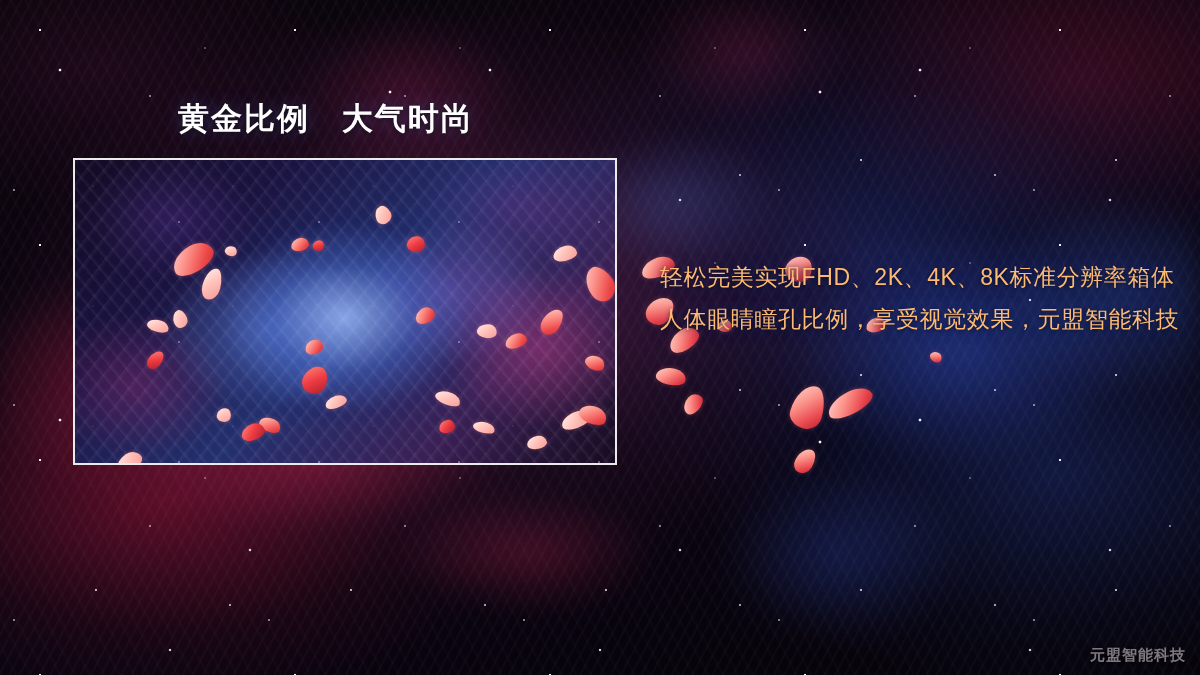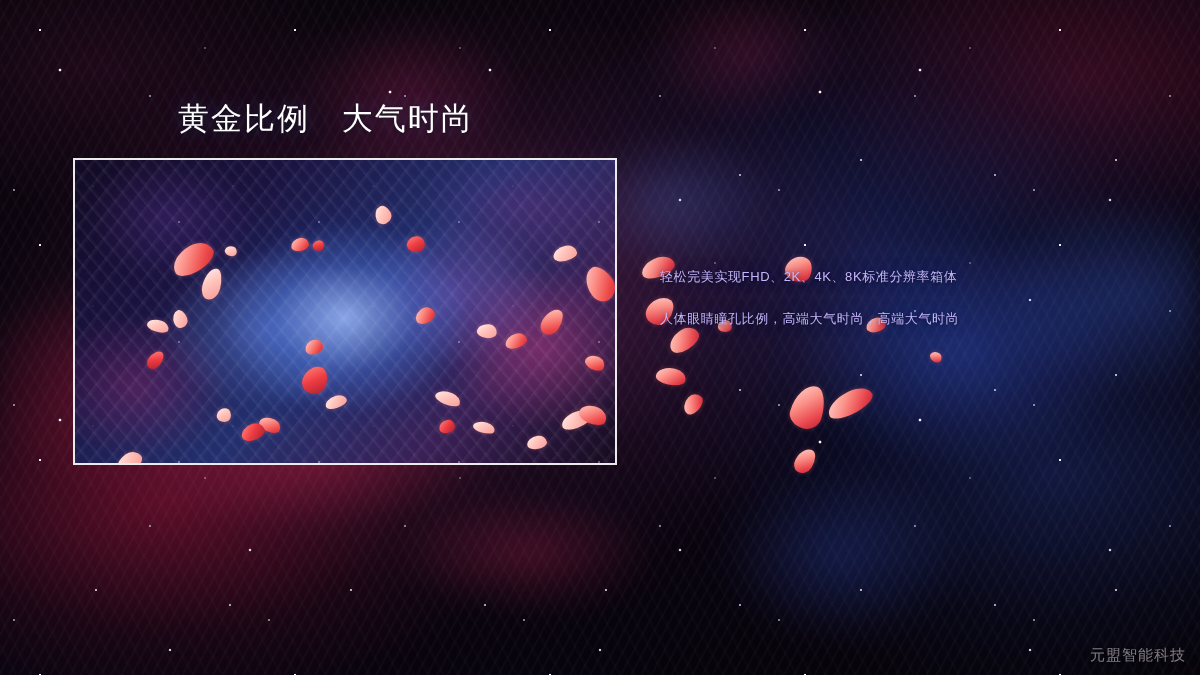--- a/index.html
+++ b/index.html
@@ -167,47 +167,49 @@
   .title {
     position: absolute;
     left: 178px;
     top: 100px;
     font-size: 31px;
     line-height: 1.2;
     letter-spacing: 2px;
     color: #ffffff;
     text-shadow: 0 1px 6px rgba(0,0,0,0.65), 0 0 18px rgba(120,140,255,0.35);
     white-space: pre;
+    font-weight: bold;
   }
 
   
   .body-copy {
     position: absolute;
     left: 660px;
     top: 256px;
     width: 500px;
   }
   .body-line {
-    font-size: 13px;
+    font-size: 23px;
     line-height: 42px;
     letter-spacing: 0.6px;
-    color: #c4b5fd;
+    color: #fdba74;
     text-shadow: 0 1px 5px rgba(0,0,0,0.7), 0 0 14px rgba(40,60,160,0.5);
     white-space: nowrap;
   }
 
   
   .watermark {
     position: absolute;
     right: 14px;
     bottom: 10px;
     font-size: 15px;
     letter-spacing: 1px;
     color: rgba(225,215,220,0.55);
     text-shadow: 0 1px 3px rgba(0,0,0,0.6);
+    font-weight: bold;
   }
 
   
   .bg-petal {
     position: absolute;
     border-radius: 58% 42% 55% 45% / 62% 58% 42% 38%;
     background: linear-gradient(135deg, #ffd9d4 0%, #fb9188 40%, #e8444c 75%, #b02434 100%);
     box-shadow: 0 0 5px rgba(255,120,120,0.3);
   }
 </style>
@@ -274,18 +276,18 @@
       <div class="petal deep" style="left:332px; top:76px;  width:18px; height:16px; transform:rotate(12deg);"></div>
       <div class="petal pale" style="left:300px; top:46px;  width:16px; height:18px; transform:rotate(-26deg);"></div>
       <div class="petal" style="left:510px; top:196px; width:20px; height:14px; transform:rotate(28deg);"></div>
     </div>
   </div>
 
   <div class="title">黄金比例   大气时尚</div>
 
   <div class="body-copy">
     <div class="body-line">轻松完美实现FHD、2K、4K、8K标准分辨率箱体</div>
-    <div class="body-line">人体眼睛瞳孔比例，高端大气时尚，高端大气时尚</div>
+    <div class="body-line">人体眼睛瞳孔比例，享受视觉效果，元盟智能科技</div>
   </div>
 
   <div class="watermark">元盟智能科技</div>
 
 </div>
 
 </body></html>

